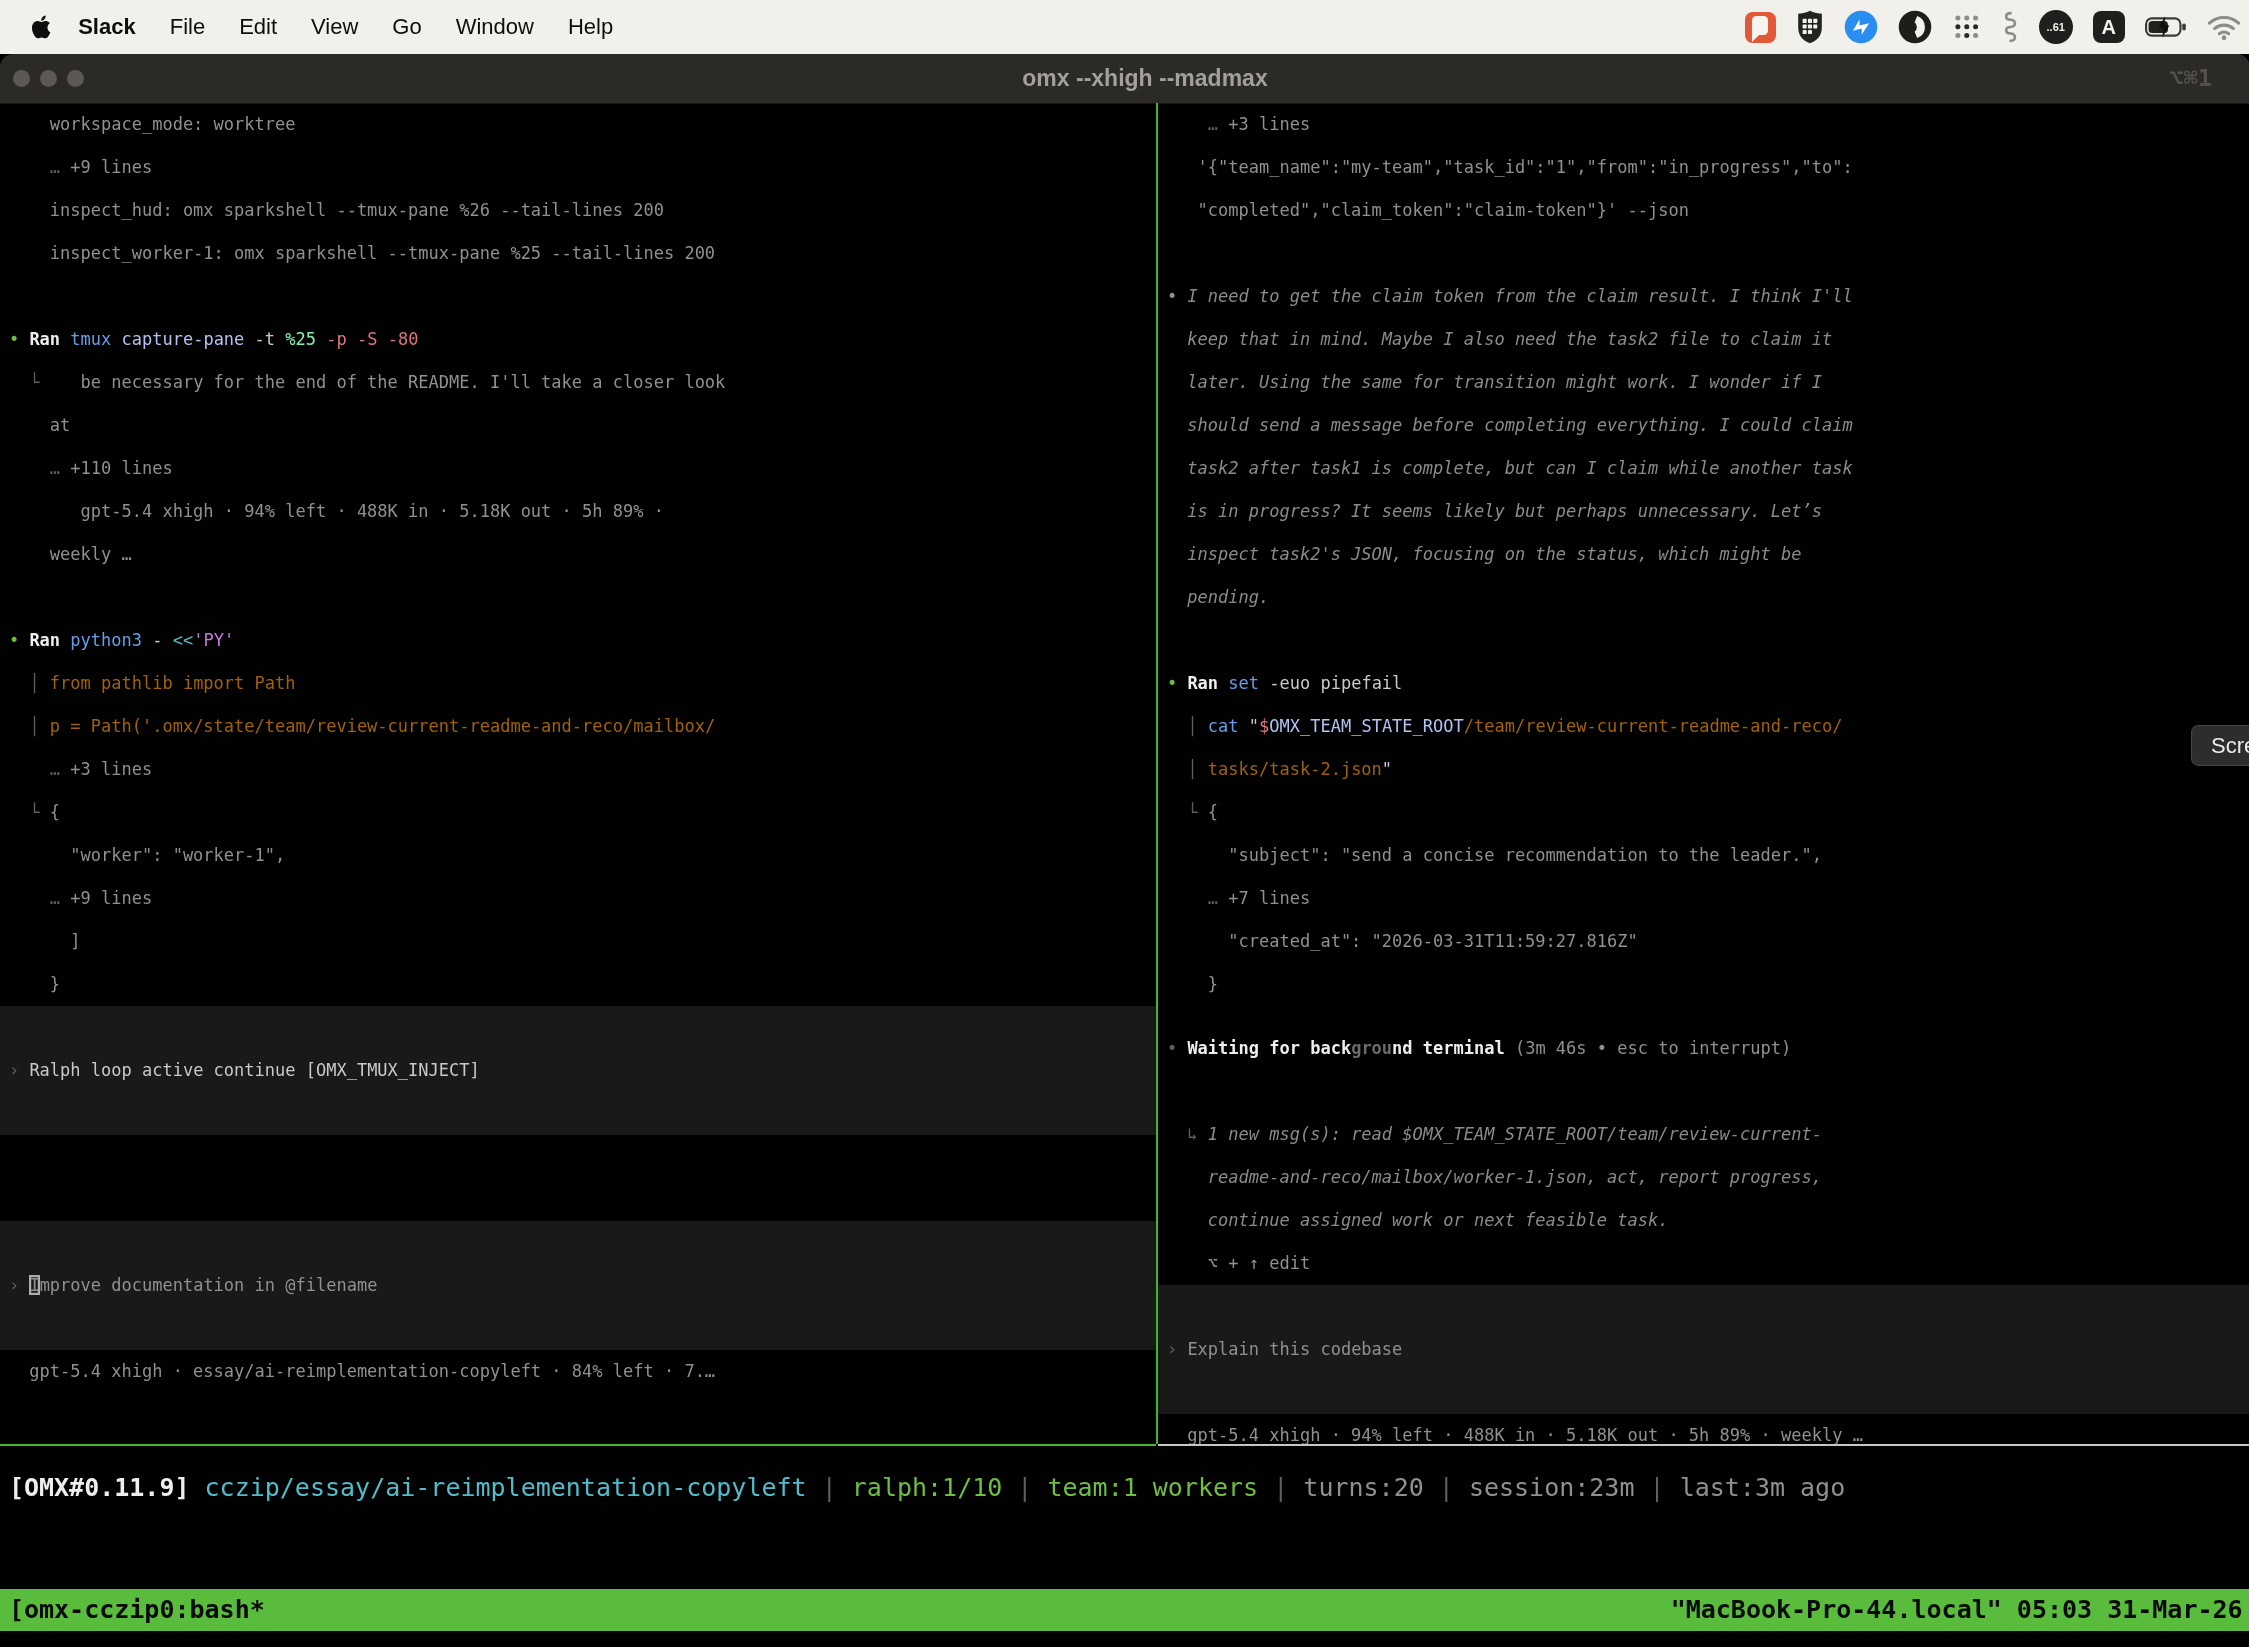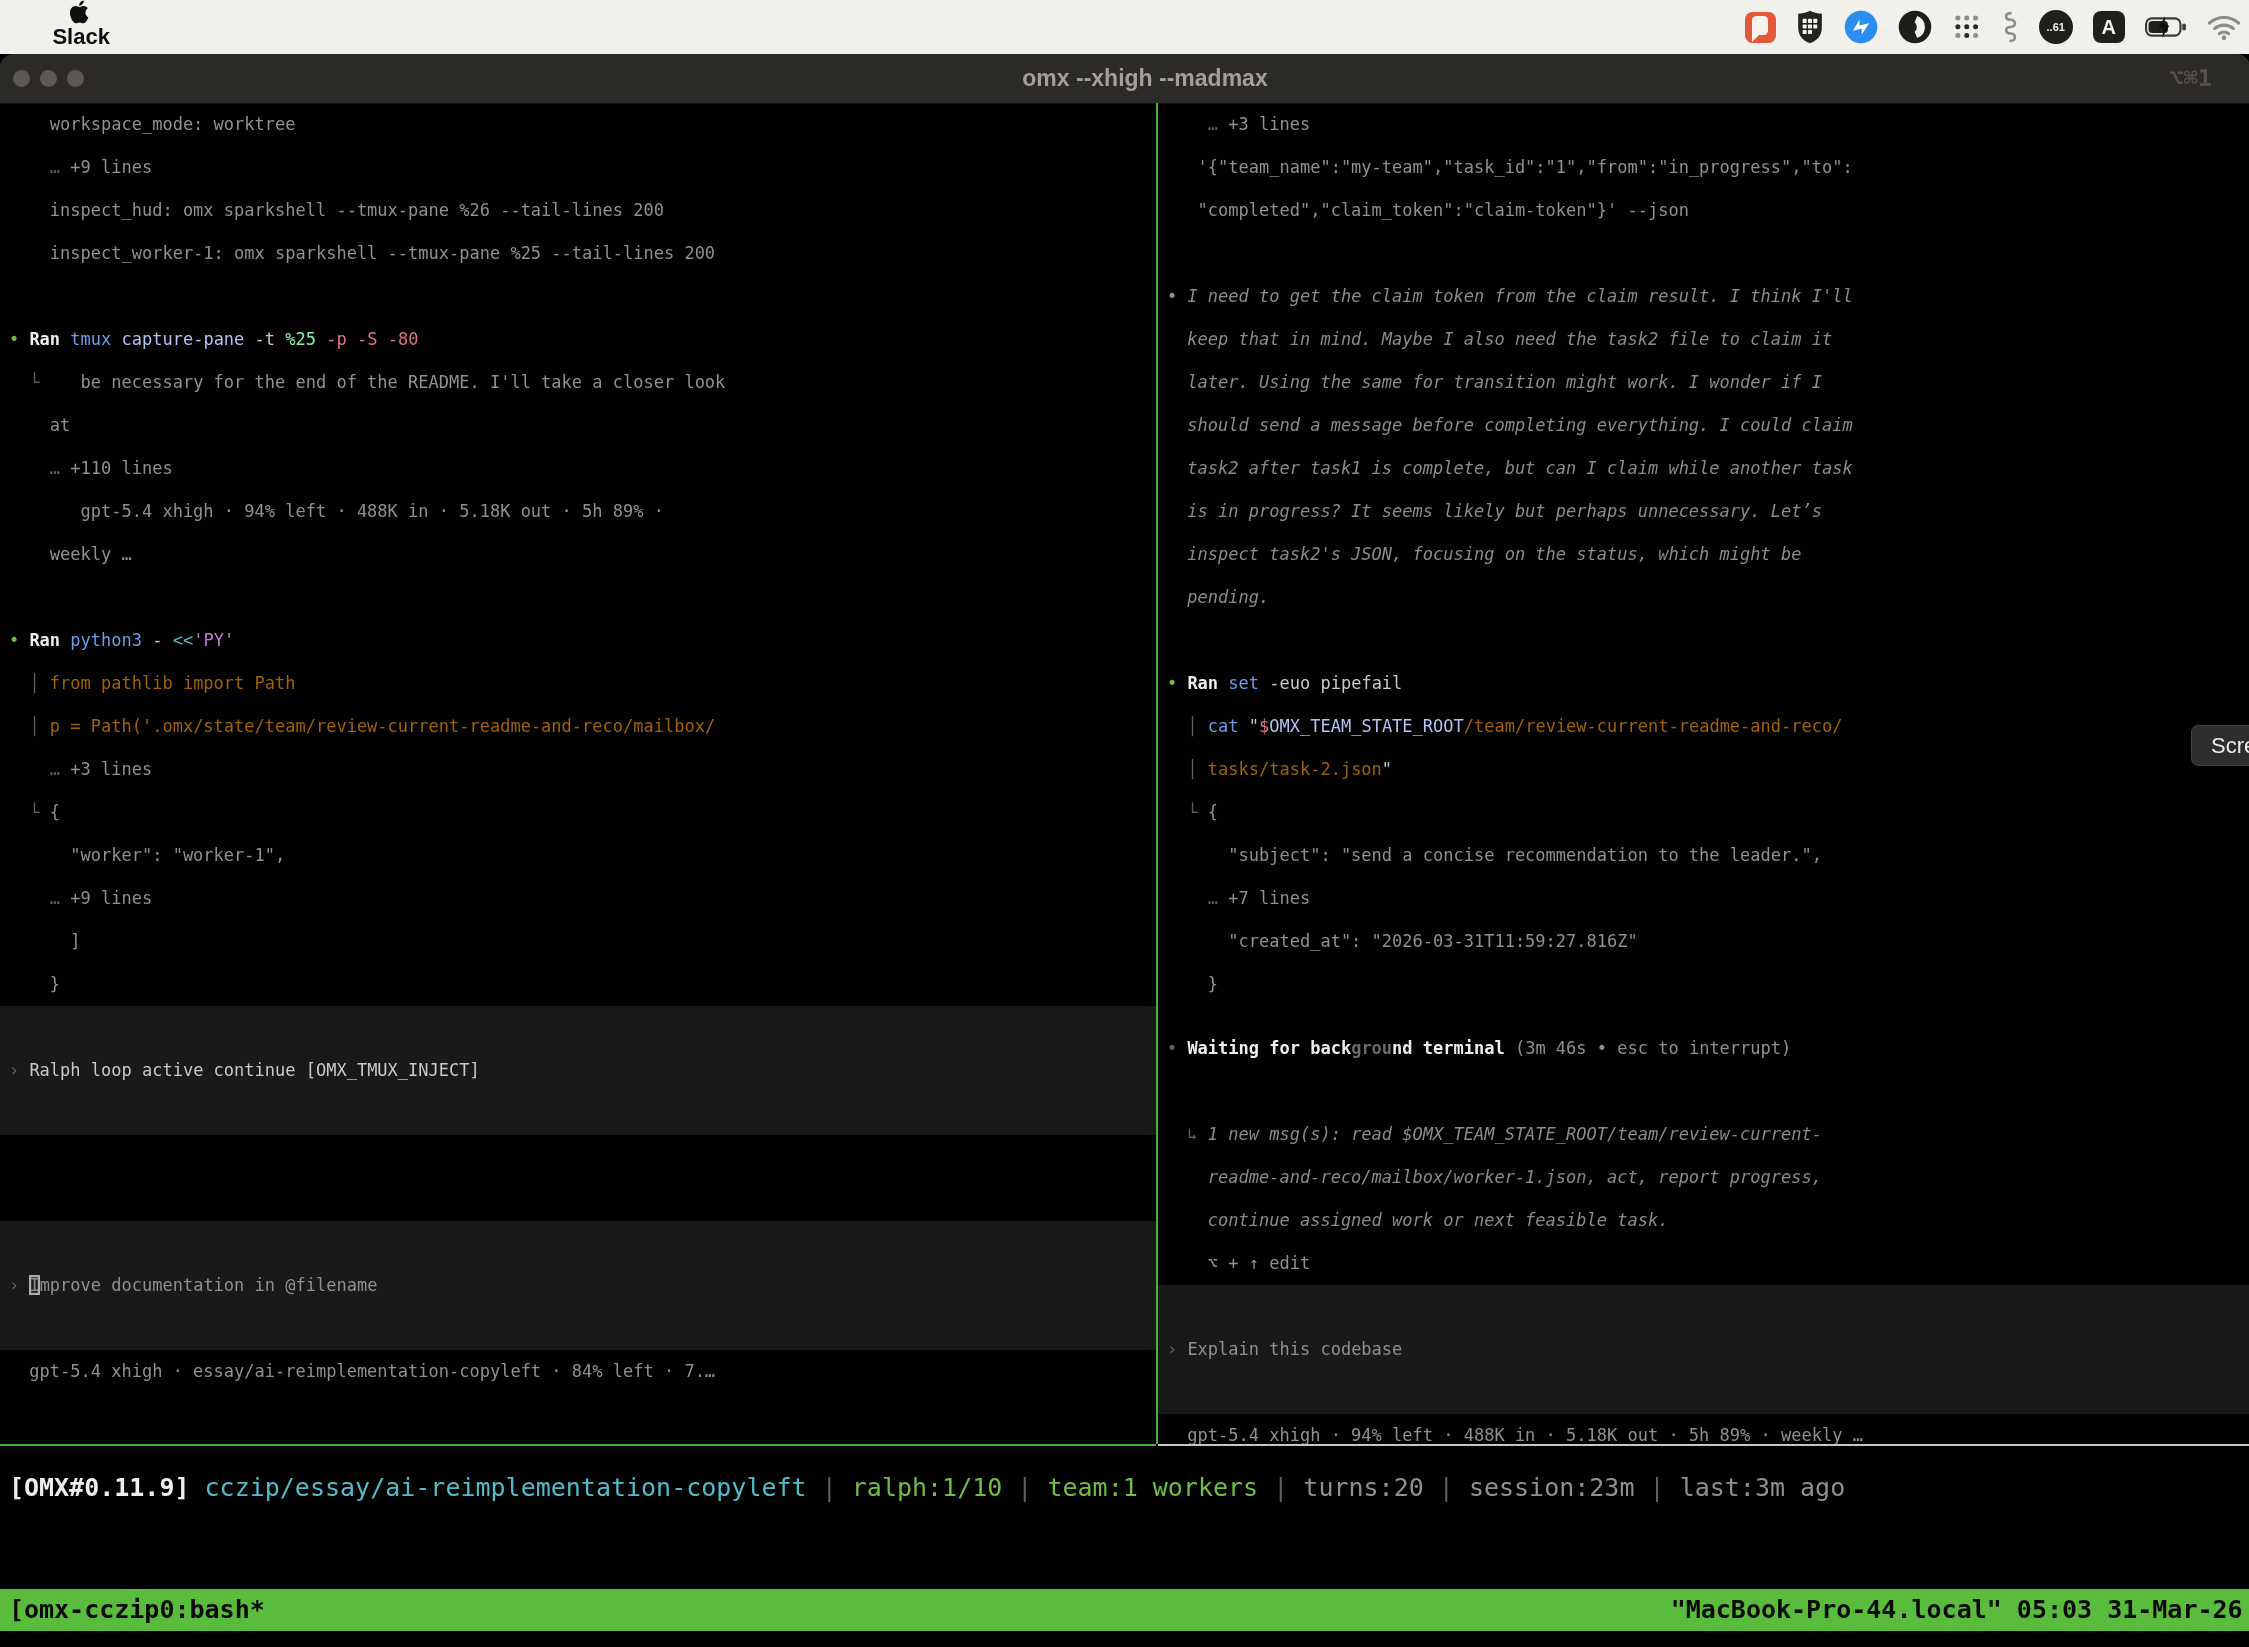--- a/index.html
+++ b/index.html
@@ -1,18 +1,18 @@
 <!DOCTYPE html>
 <html style="font-size:11.8px"><head>
 <meta charset="utf-8">
 <style>
   html,body{margin:0;padding:0;background:#000;width:2250px;height:1648px;overflow:hidden;}
   .menubar{position:absolute;left:0;top:0;width:2250px;height:54px;background:#f1f0ea;
     font-family:"Liberation Sans",sans-serif;font-size:22px;color:#0e0e0e;}
-  .menu-left{position:absolute;left:25px;top:0;height:54px;display:flex;align-items:center;flex-direction:column;}
+  .menu-left{position:absolute;left:25px;top:0;height:54px;display:flex;align-items:center;}
   .menu-item{padding:0 17px;}
   .menu-item.app{font-weight:bold;}
   .apple{margin:0 10.3px 0 5.9px;display:flex;align-items:center;}
   .menu-right{position:absolute;right:10.3px;top:0;height:54px;display:flex;align-items:center;gap:20px;}
   .mi{display:flex;align-items:center;justify-content:center;}
   .icon-chat{width:31px;height:31px;background:#e2593a;border-radius:7.4px;position:relative;}
   .icon-chat .in{position:absolute;left:7.4px;top:4.4px;width:16px;height:19px;background:#f6f4ef;border-radius:4.4px;}
   .icon-chat .tail{position:absolute;left:7.4px;top:20.7px;width:0;height:0;border:5.9px solid transparent;border-left-color:#f6f4ef;border-top-color:#f6f4ef;}
   .badge-circle{width:34px;height:34px;border-radius:50%;background:#201f1d;color:#f4f3ee;
     font-family:"Liberation Sans",sans-serif;font-size:11px;font-weight:bold;display:flex;align-items:center;justify-content:center;}

